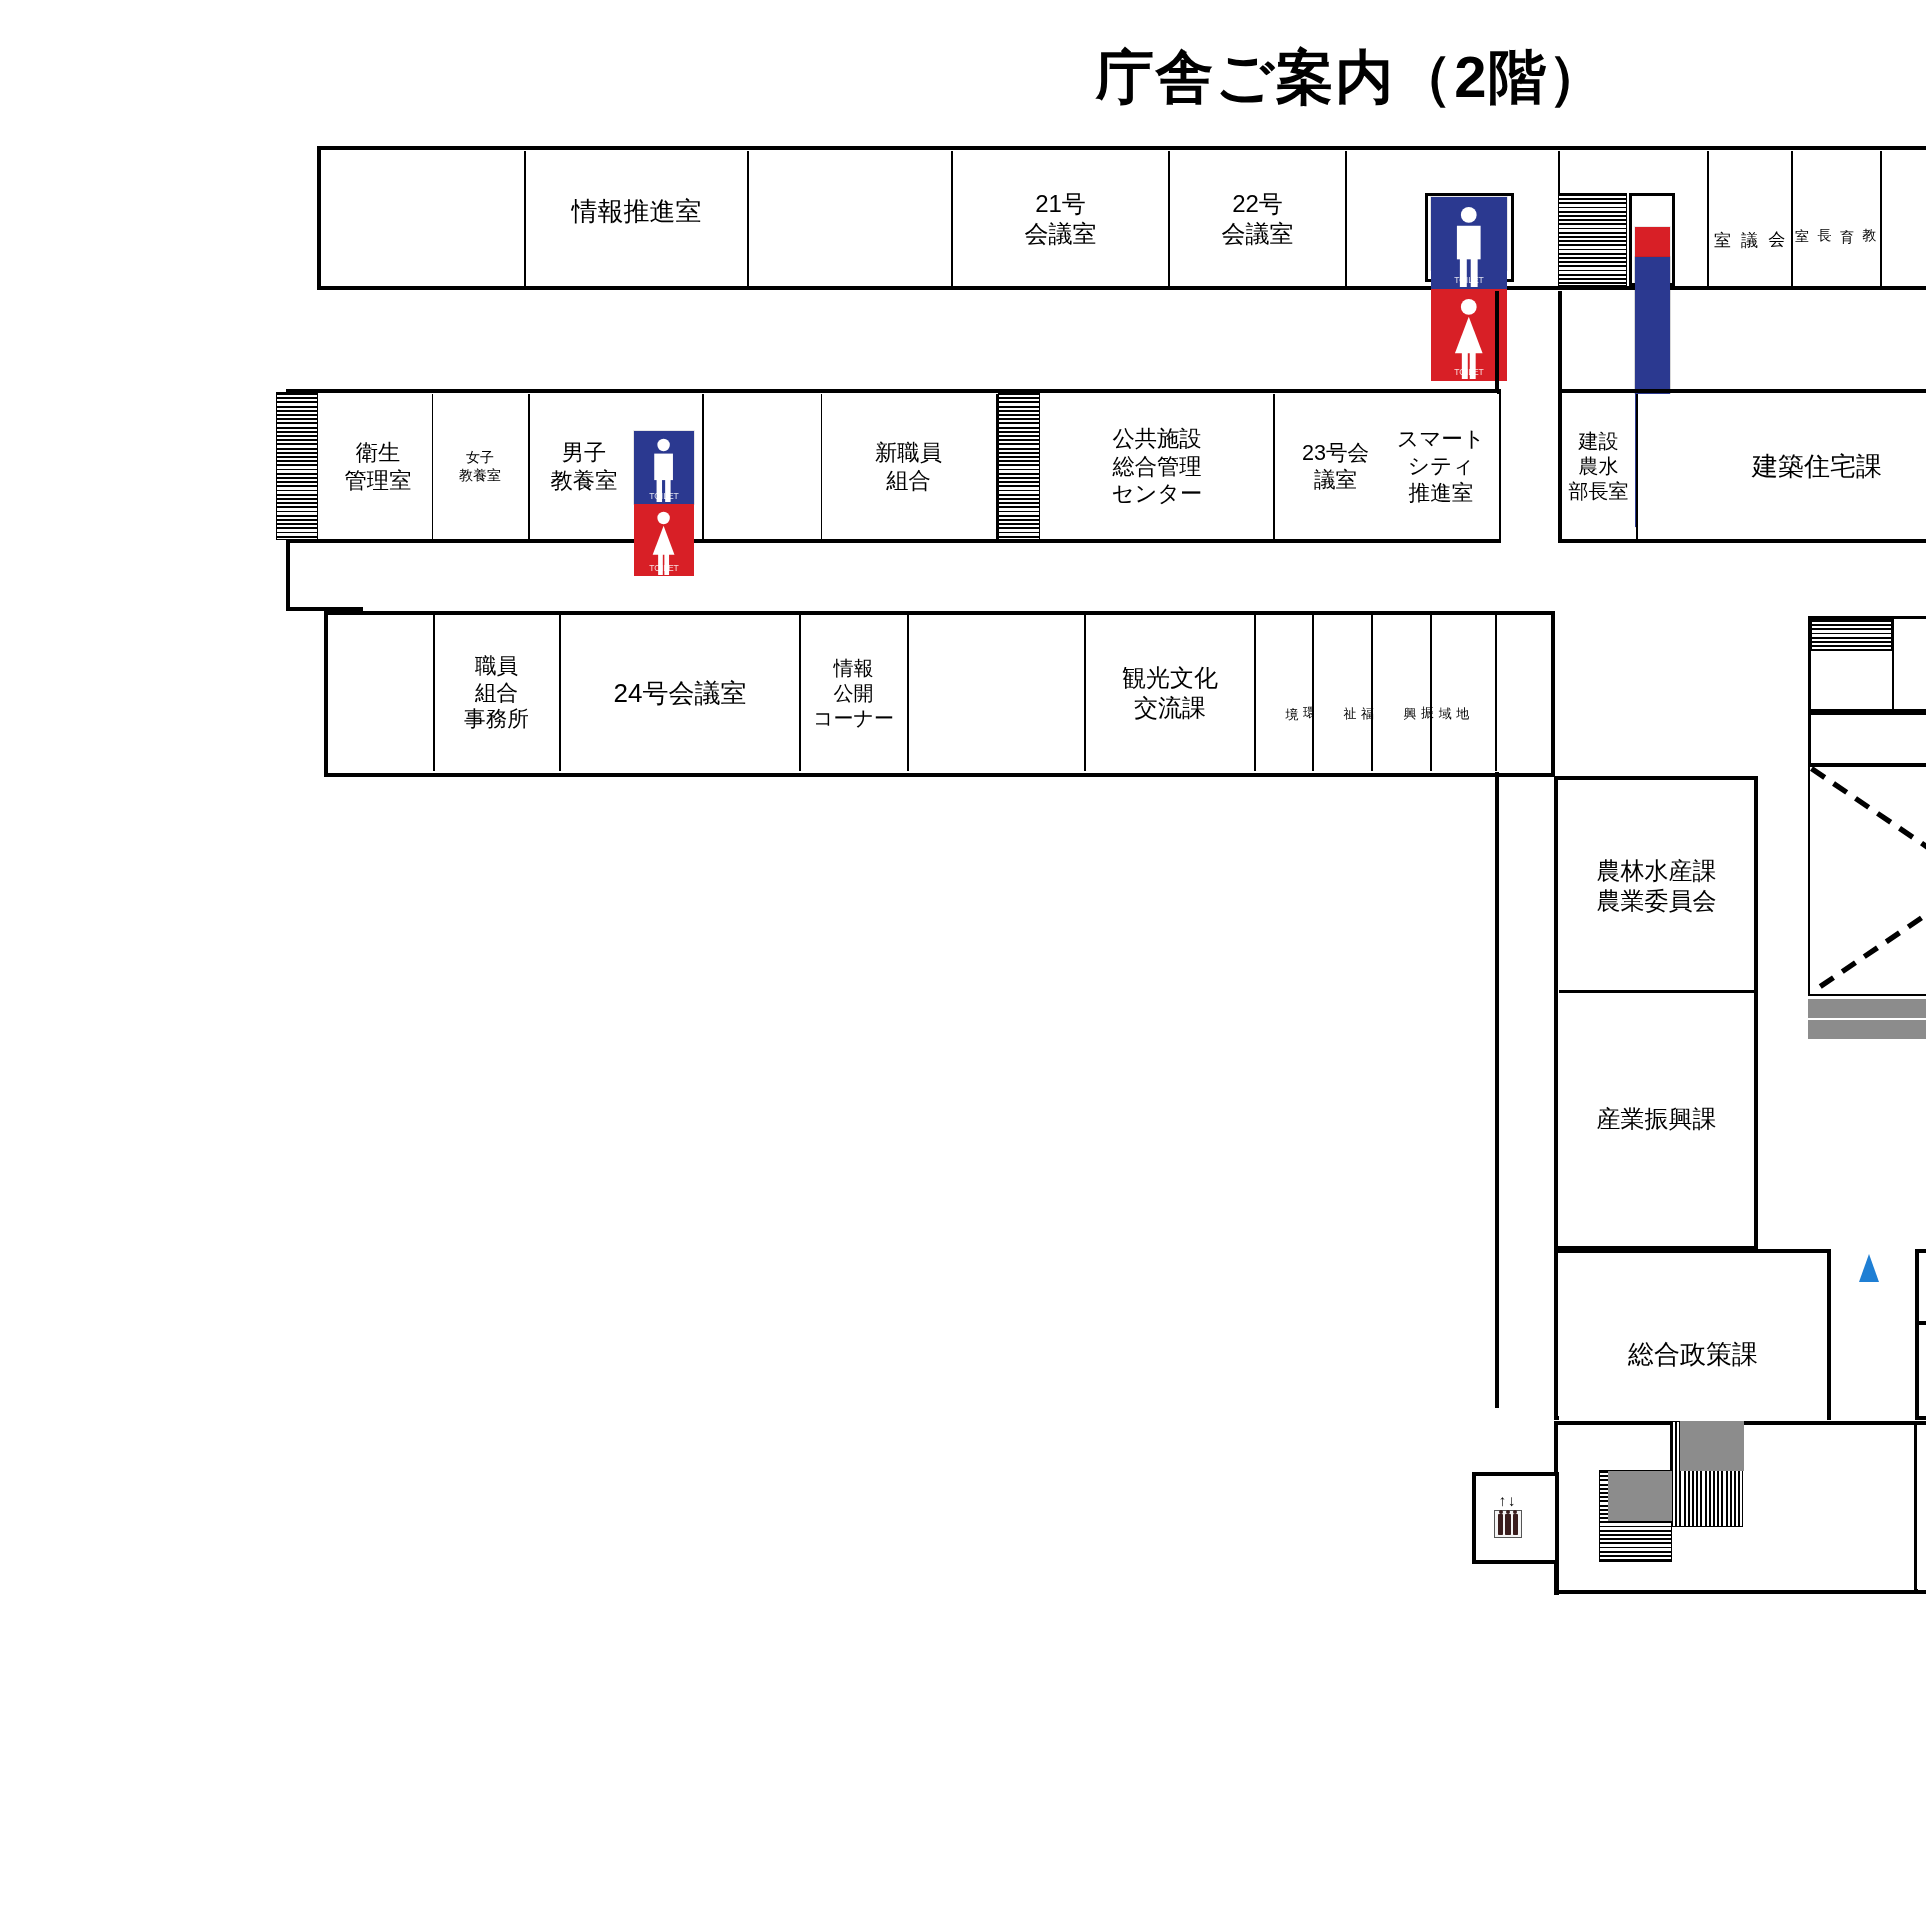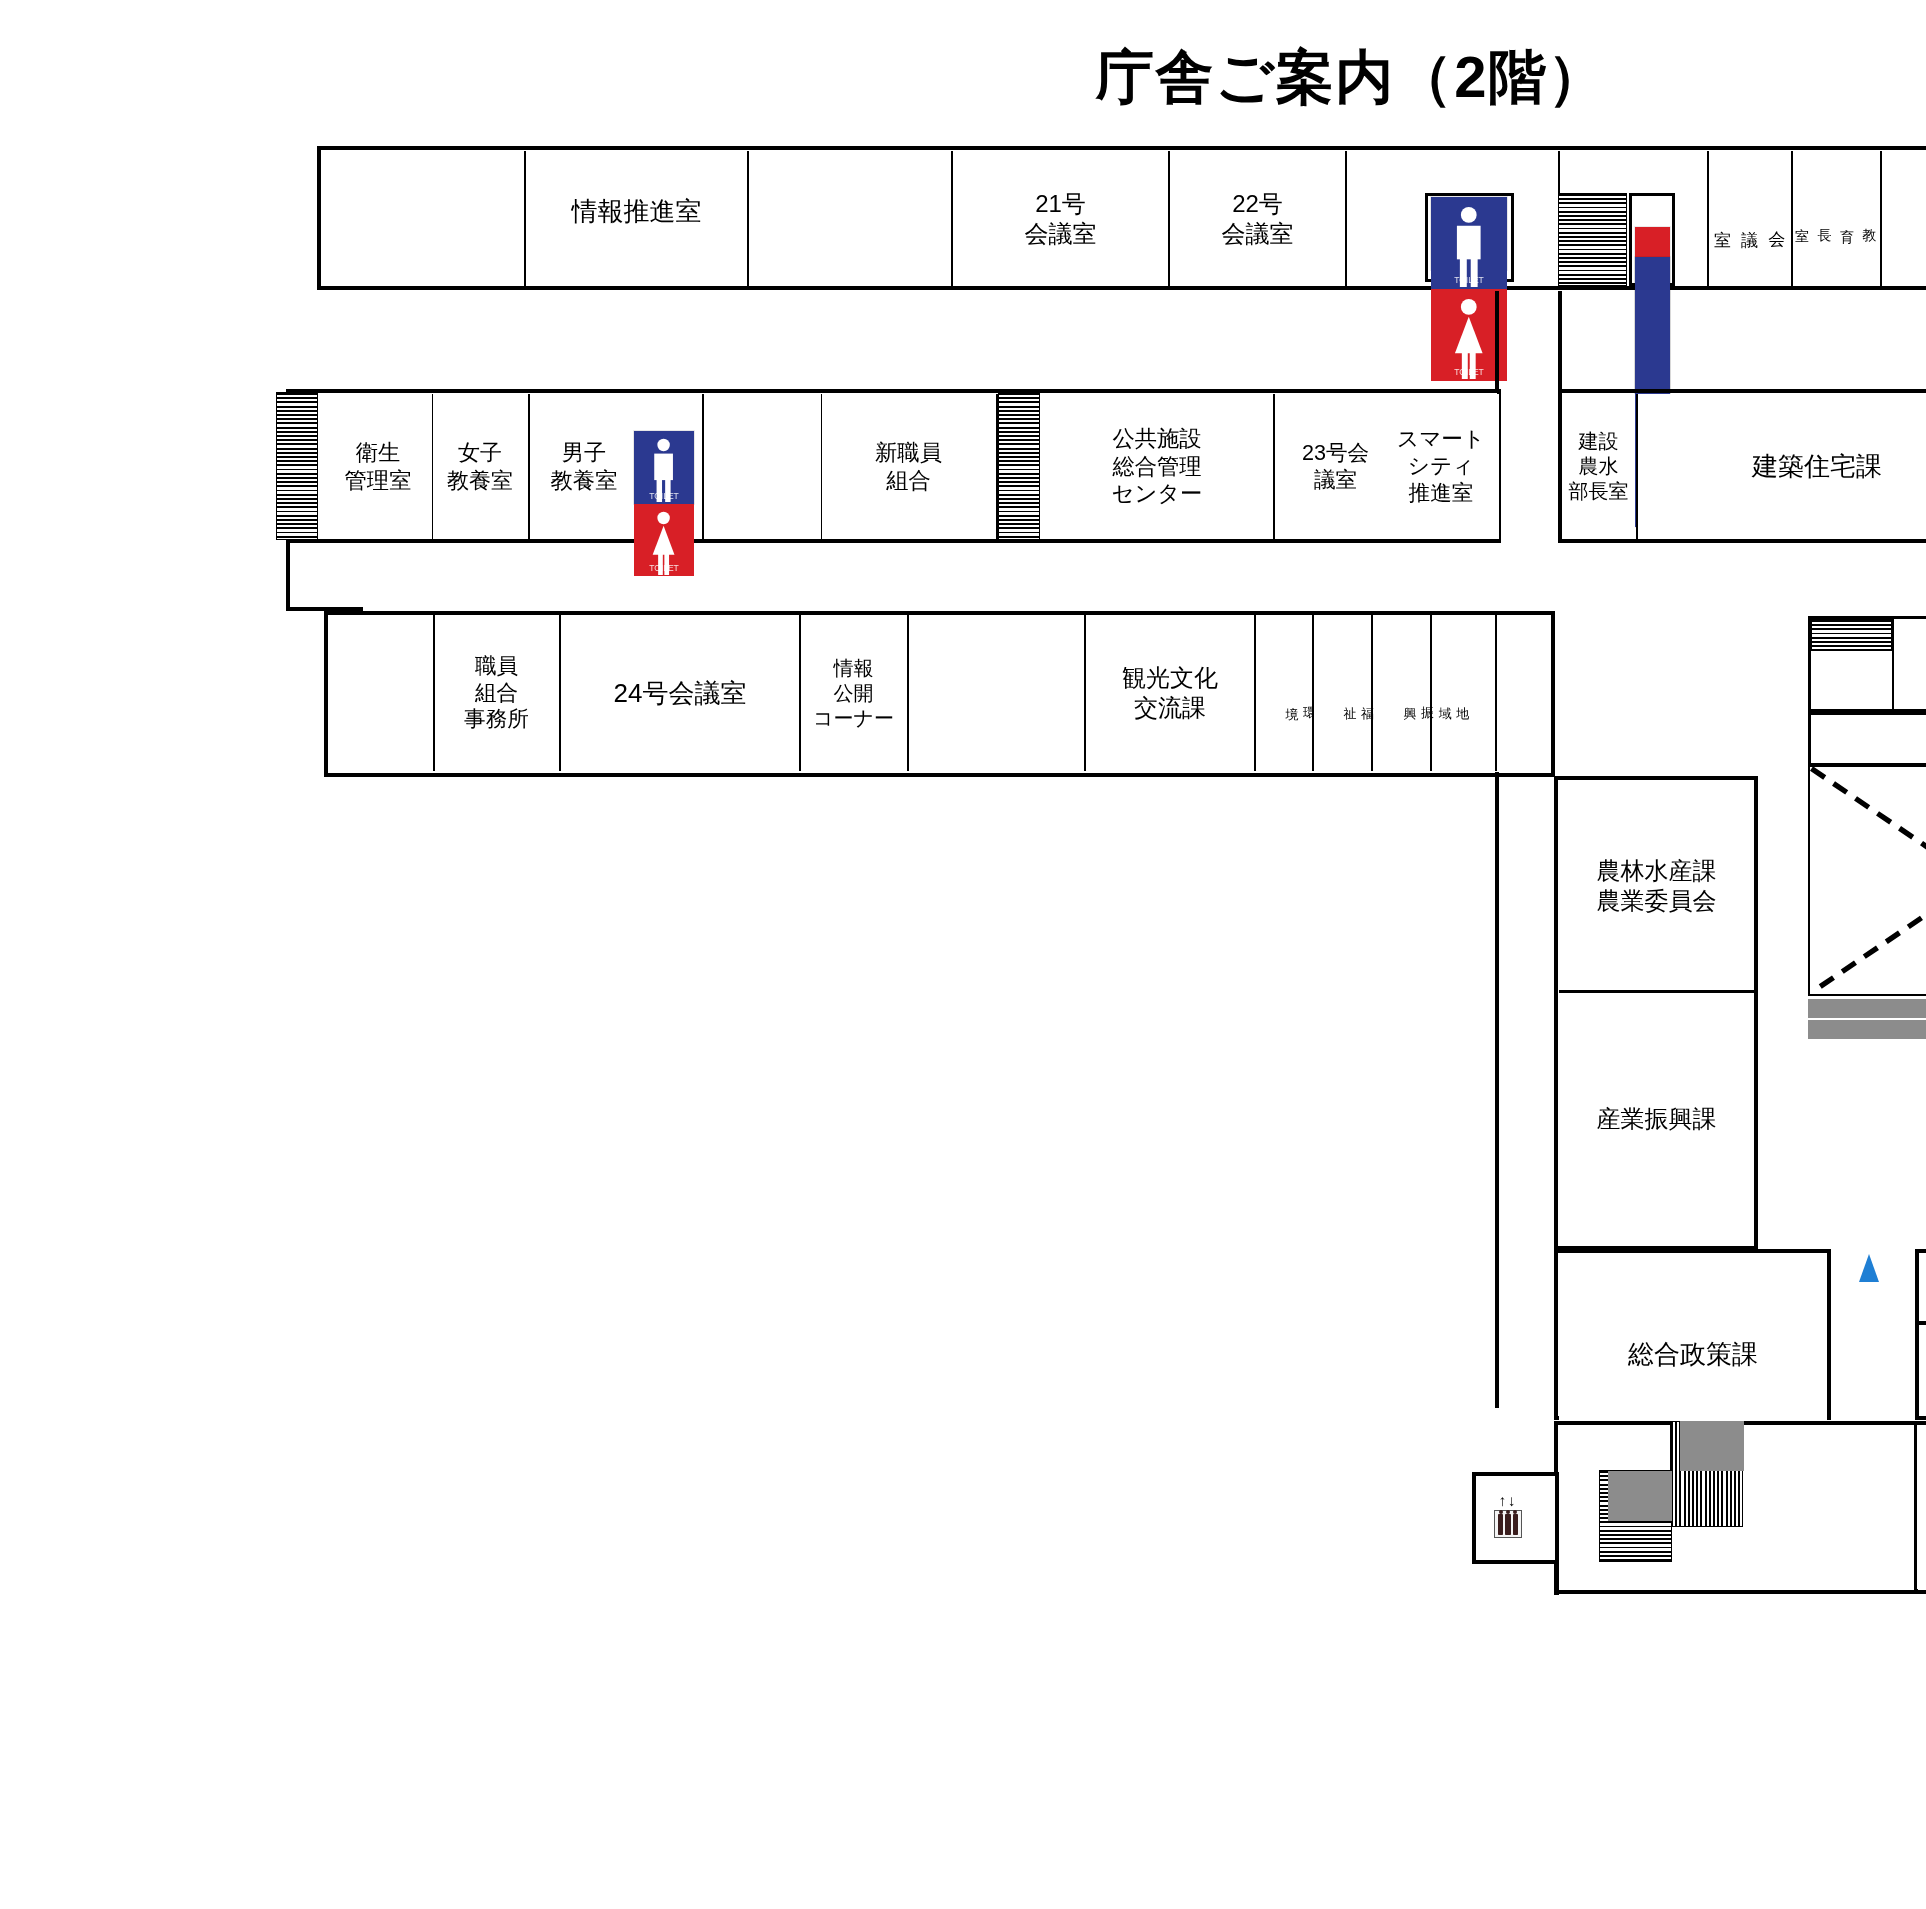--- a/index.html
+++ b/index.html
@@ -190,21 +190,21 @@
   <div class="shape" style="left:996px;top:394px;width:1.9px;height:145px;background:#000;"></div>
   <div class="shape" style="left:1273px;top:394px;width:1.9px;height:145px;background:#000;"></div>
   <div class="shape" style="left:1381px;top:394px;width:1.9px;height:145px;background:#000;"></div>
   <div class="shape" style="left:1636px;top:394px;width:1.9px;height:145px;background:#000;"></div>
 
   <div class="rm nb" style="left:324px;top:394px;width:108px;height:145px;">
     <span class="lbl f58" style="font-size:22.3px;">衛生
 管理室</span>
   </div>
   <div class="rm nb" style="left:433px;top:394px;width:94px;height:145px;">
-    <span class="lbl f58" style="font-size:22px;">女子
+    <span class="lbl f58" style="font-size:14px;">女子
 教養室</span>
   </div>
   <div class="rm nb" style="left:530px;top:394px;width:108px;height:145px;">
     <span class="lbl f58" style="font-size:22.3px;">男子
 教養室</span>
   </div>
 
   <div class="toiletpair" style="left:634px;top:431px;width:60px;height:73px;">
     <div class="thalf tm">
       <svg class="fig" viewBox="0 0 40 84">

